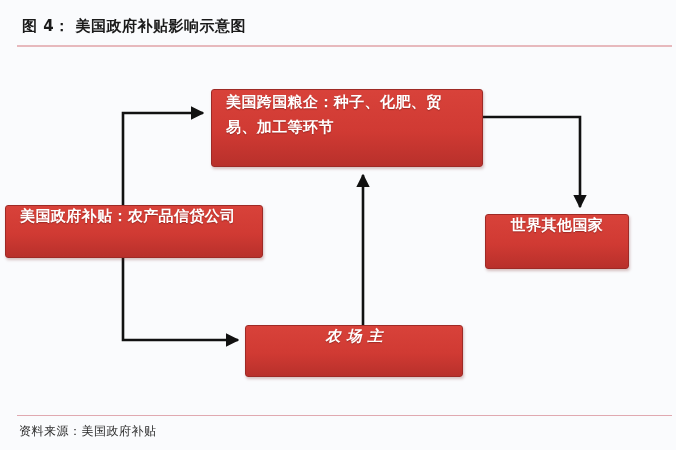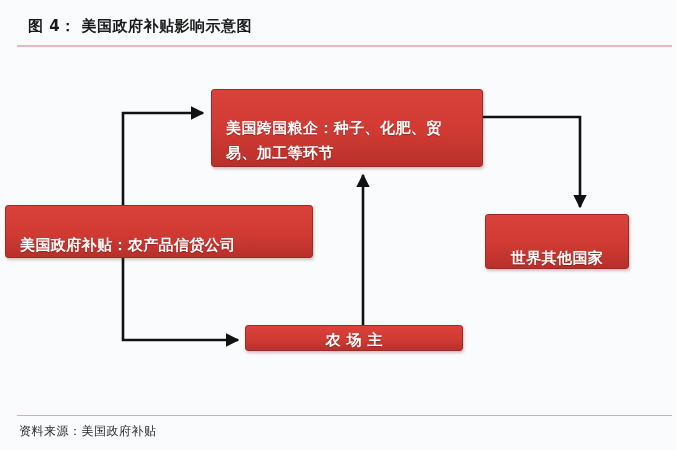--- a/index.html
+++ b/index.html
@@ -26,21 +26,21 @@
     left: 0;
     top: 0;
     width: 676px;
     height: 450px;
     background: #fafbfd;
   }
 
   
   #figure-title {
     position: absolute;
-    left: 28px;
+    left: 22px;
     top: 17px;
     font-size: 15px;
     font-weight: bold;
     color: #1a1a1a;
     letter-spacing: 0.5px;
     white-space: nowrap;
     font-family: "DejaVu Sans", "Liberation Sans", sans-serif;
   }
   #title-rule {
     position: absolute;
@@ -73,21 +73,21 @@
 
   
   .node {
     position: absolute;
     box-sizing: border-box;
     background: linear-gradient(180deg, #d8423a 0%, #d03a33 55%, #b8302b 100%);
     border: 1px solid #9e2a26;
     border-radius: 3px;
     box-shadow: 1px 2px 3px rgba(120, 40, 35, 0.28);
     display: flex;
-    align-items: flex-end;
+    align-items: flex-start;
     color: #ffffff;
     font-weight: bold;
     font-family: "DejaVu Sans", "Liberation Sans", sans-serif;
     text-shadow: 0 1px 1px rgba(90,20,18,0.45);
   }
   .node-text {
     display: block;
     width: 100%;
   }
 
@@ -100,24 +100,23 @@
   }
   #node-agribusiness .node-text {
     font-size: 15px;
     line-height: 25px;
     letter-spacing: 0.4px;
   }
 
   #node-subsidy {
     left: 5px;
     top: 205px;
-    width: 308px;
+    width: 258px;
     height: 53px;
     padding: 0 14px;
-    font-family: Liberation Mono, monospace;
   }
   #node-subsidy .node-text {
     font-size: 15px;
     line-height: 20px;
     letter-spacing: 0.4px;
   }
 
   #node-other-countries {
     left: 485px;
     top: 214px;
@@ -129,22 +128,23 @@
     font-size: 15px;
     line-height: 20px;
     text-align: center;
     letter-spacing: 0.4px;
   }
 
   #node-farmer {
     left: 245px;
     top: 325px;
     width: 218px;
-    height: 26px;
+    height: 52px;
     padding: 0 16px;
+    font-style: italic;
   }
   #node-farmer .node-text {
     font-size: 15px;
     line-height: 20px;
     text-align: center;
     letter-spacing: 6px;
     text-indent: 6px;
   }
 
   

